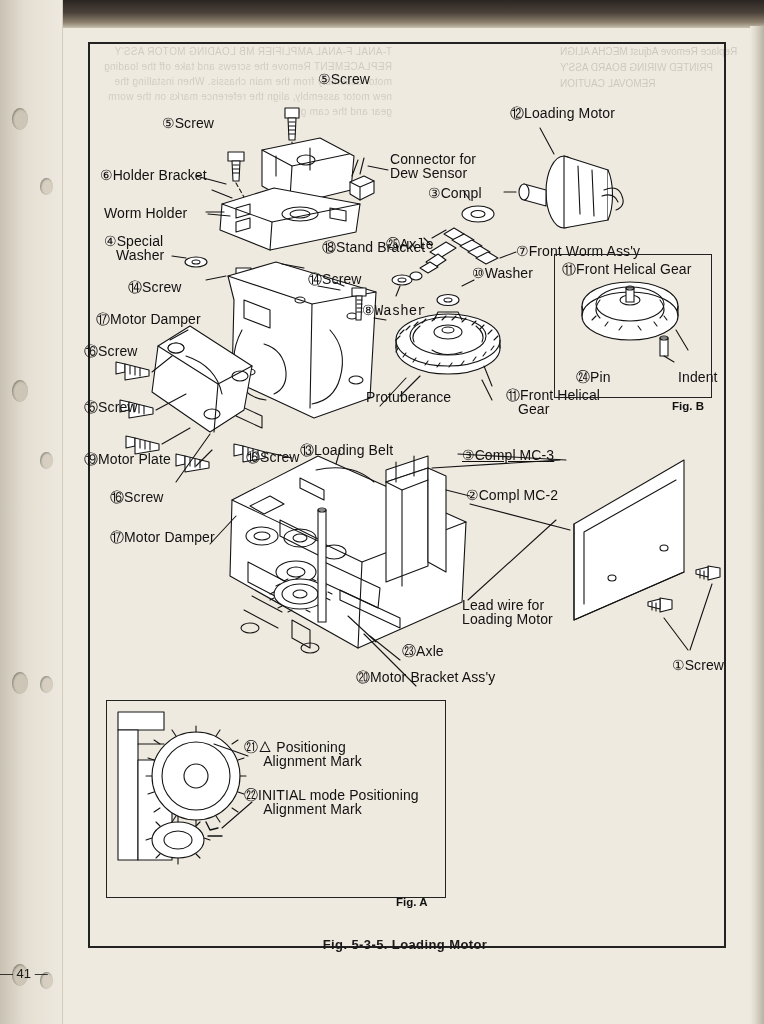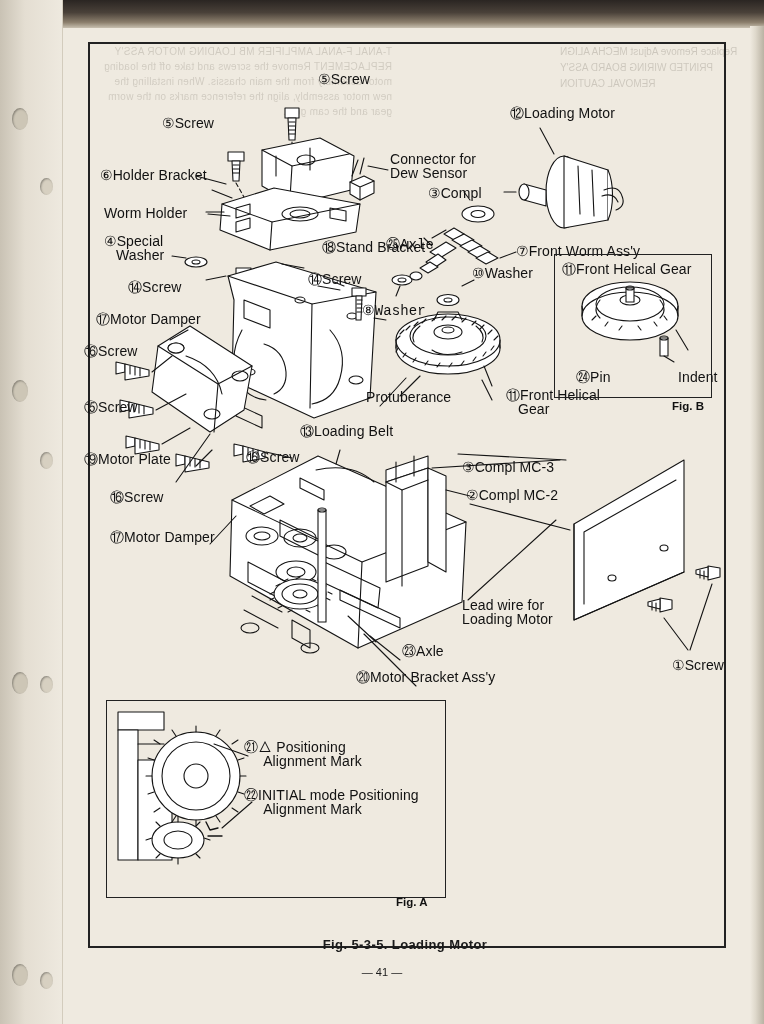--- a/index.html
+++ b/index.html
@@ -105,22 +105,22 @@
     text-align: center;
     font-size: 13px;
     font-weight: bold;
     color: #1a1a1a;
     letter-spacing: 0.4px;
   }
   .pagenum {
     position: absolute;
     left: 0; right: 0;
     top: 966px;
-    text-align: center;
-    font-size: 11px;
+    text-align: left;
+    font-size: 13px;
     color: #1a1a1a;
   }
 
   
   .lbl {
     position: absolute;
     font-size: 14px;
     color: #111;
     white-space: pre;
     line-height: 14px;
@@ -515,23 +515,23 @@
   <div class="lbl" style="left:428px; top:186px;">③Compl</div>
   <div class="lbl" style="left:386px; top:238px;font-family:Liberation Mono, monospace;">㉕Axle</div>
   <div class="lbl" style="left:516px; top:244px;">⑦Front Worm Ass'y</div>
   <div class="lbl" style="left:472px; top:266px;">⑩Washer</div>
   <div class="lbl" style="left:510px; top:106px;">⑫Loading Motor</div>
 
   <div class="lbl" style="left:506px; top:388px;">⑪Front Helical
    Gear</div>
   <div class="lbl" style="left:366px; top:390px;">Protuberance</div>
 
-  <div class="lbl" style="left:300px; top:424px;text-align:center;">⑬Loading Belt</div>
+  <div class="lbl" style="left:300px; top:443px;text-align:center;">⑬Loading Belt</div>
   <div class="lbl" style="left:246px; top:450px;">⑯Screw</div>
-  <div class="lbl" style="left:462px; top:460px;">③Compl MC-3</div>
+  <div class="lbl" style="left:462px; top:448px;text-decoration:underline;">③Compl MC-3</div>
   <div class="lbl" style="left:466px; top:488px;">②Compl MC-2</div>
   <div class="lbl" style="left:462px; top:598px;">Lead wire for
 Loading Motor</div>
   <div class="lbl" style="left:402px; top:644px;">㉓Axle</div>
   <div class="lbl" style="left:356px; top:670px;">⑳Motor Bracket Ass'y</div>
   <div class="lbl" style="left:672px; top:658px;">①Screw</div>
 
   <div class="inset" style="left:554px; top:254px; width:156px; height:142px;"></div>
   <div class="lbl" style="left:562px; top:262px;">⑪Front Helical Gear</div>
   <div class="lbl" style="left:576px; top:370px;">㉔Pin</div>

